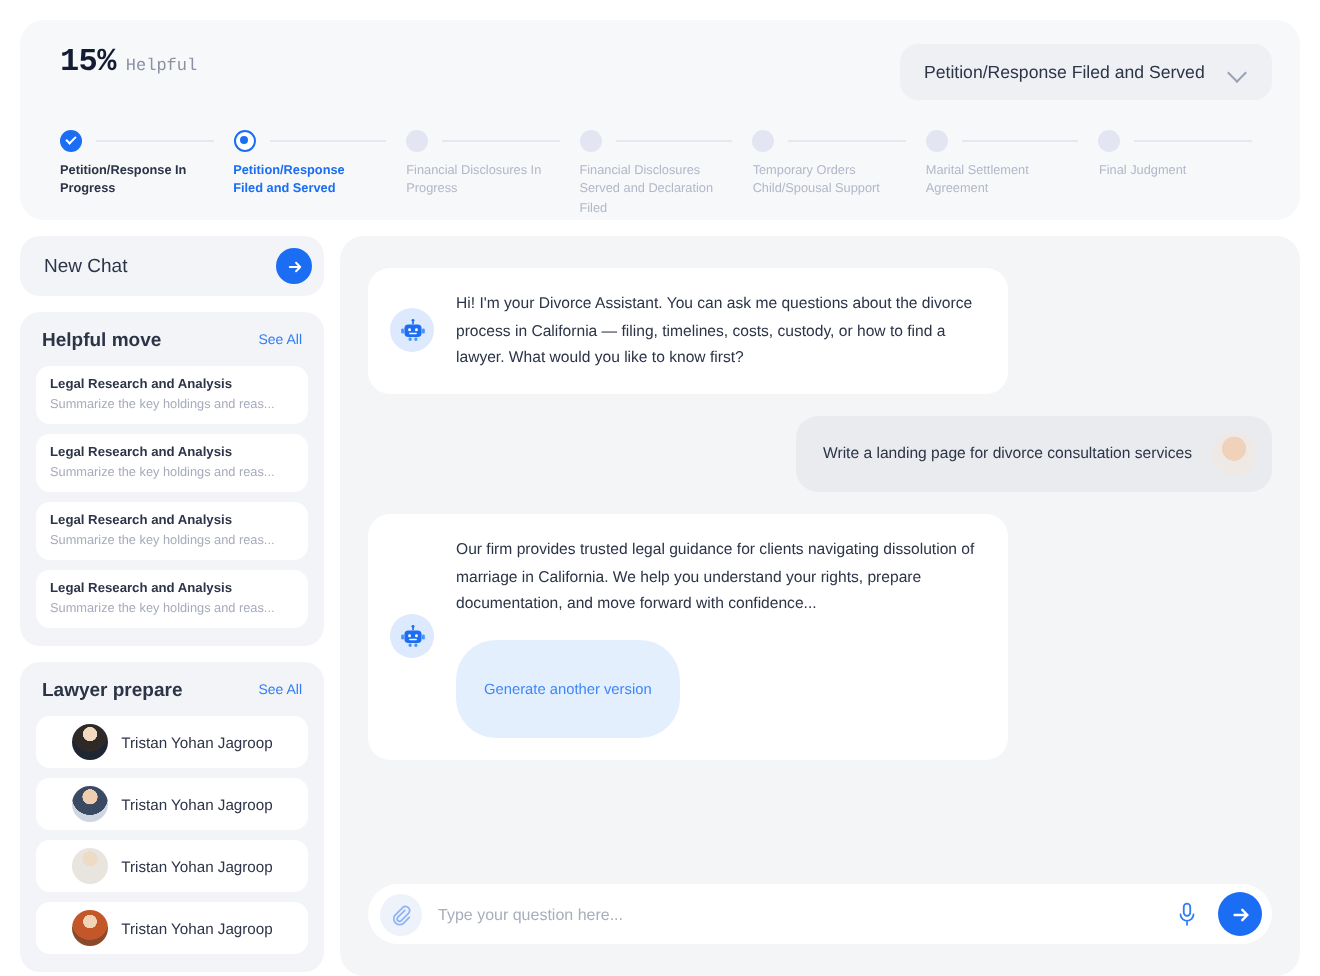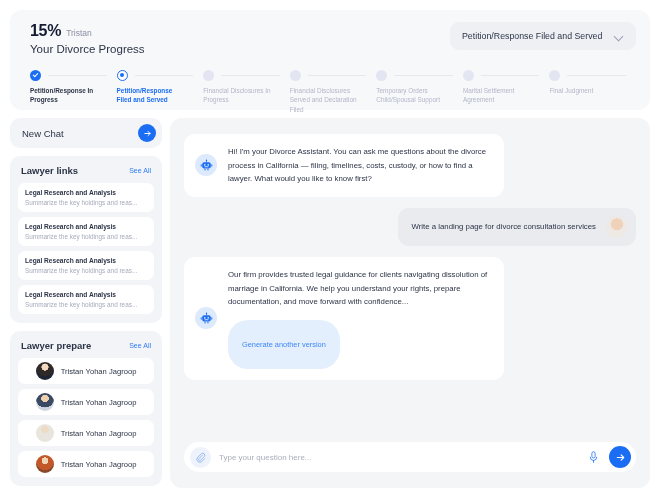--- a/index.html
+++ b/index.html
@@ -24,21 +24,21 @@
 
   
   .progress-card {
     background: #f7f8fa;
     border-radius: 12px;
     padding: 12px 14px 14px 14px;
     position: relative;
     height: 100px;
   }
   .pc-head { display: flex; align-items: flex-start; justify-content: space-between; }
-  .pc-left { padding-left: 6px; }
+  .pc-left { padding-left: 6px; font-family: Liberation Mono, monospace; }
   .pct-row { display: flex; align-items: baseline; gap: 5px; }
   .pct-num { font-size: 16px; font-weight: bold; color: #131c33; letter-spacing: -0.3px; }
   .pct-word { font-size: 8.5px; color: #8b91a3; }
   .pc-title { font-size: 11.5px; color: #2c3447; margin-top: 3px; }
 
   .stage-select {
     display: flex; align-items: center; justify-content: space-between;
     background: #eef0f4;
     border-radius: 9px;
     padding: 9px 12px;
@@ -180,23 +180,22 @@
 </head>
 <body>
 
 <div id="app">
 
   <div class="progress-card">
     <div class="pc-head">
       <div class="pc-left">
         <div class="pct-row">
           <span class="pct-num">15%</span>
-          <span class="pct-word">Tristan</span>
-        </div>
-        <div class="pc-title">Your Divorce Progress</div>
+          <span class="pct-word">Helpful</span>
+        </div>
       </div>
       <div class="stage-select">
         <span class="stage-select-label">Petition/Response Filed and Served</span>
         <span class="chev"></span>
       </div>
     </div>
 
     <div class="steps" id="steps">
         <div class="step">
           <div class="step-top">
@@ -258,21 +257,21 @@
         <span class="newchat-label">New Chat</span>
         <span class="round-arrow">
           <svg width="9" height="9" viewBox="0 0 12 12" fill="none" aria-hidden="true">
             <path d="M2.5 6h7M6.7 3.2 9.5 6l-2.8 2.8" stroke="#ffffff" stroke-width="1.3" stroke-linecap="round" stroke-linejoin="round"></path>
           </svg>
         </span>
       </div>
 
       <div class="panel">
         <div class="panel-head">
-          <span class="panel-title">Lawyer links</span>
+          <span class="panel-title">Helpful move</span>
           <span class="see-all">See All</span>
         </div>
         <div id="links-list">
             <div class="link-card">
               <div class="link-title">Legal Research and Analysis</div>
               <div class="link-sub">Summarize the key holdings and reas...</div>
             </div>
             <div class="link-card">
               <div class="link-title">Legal Research and Analysis</div>
               <div class="link-sub">Summarize the key holdings and reas...</div>

